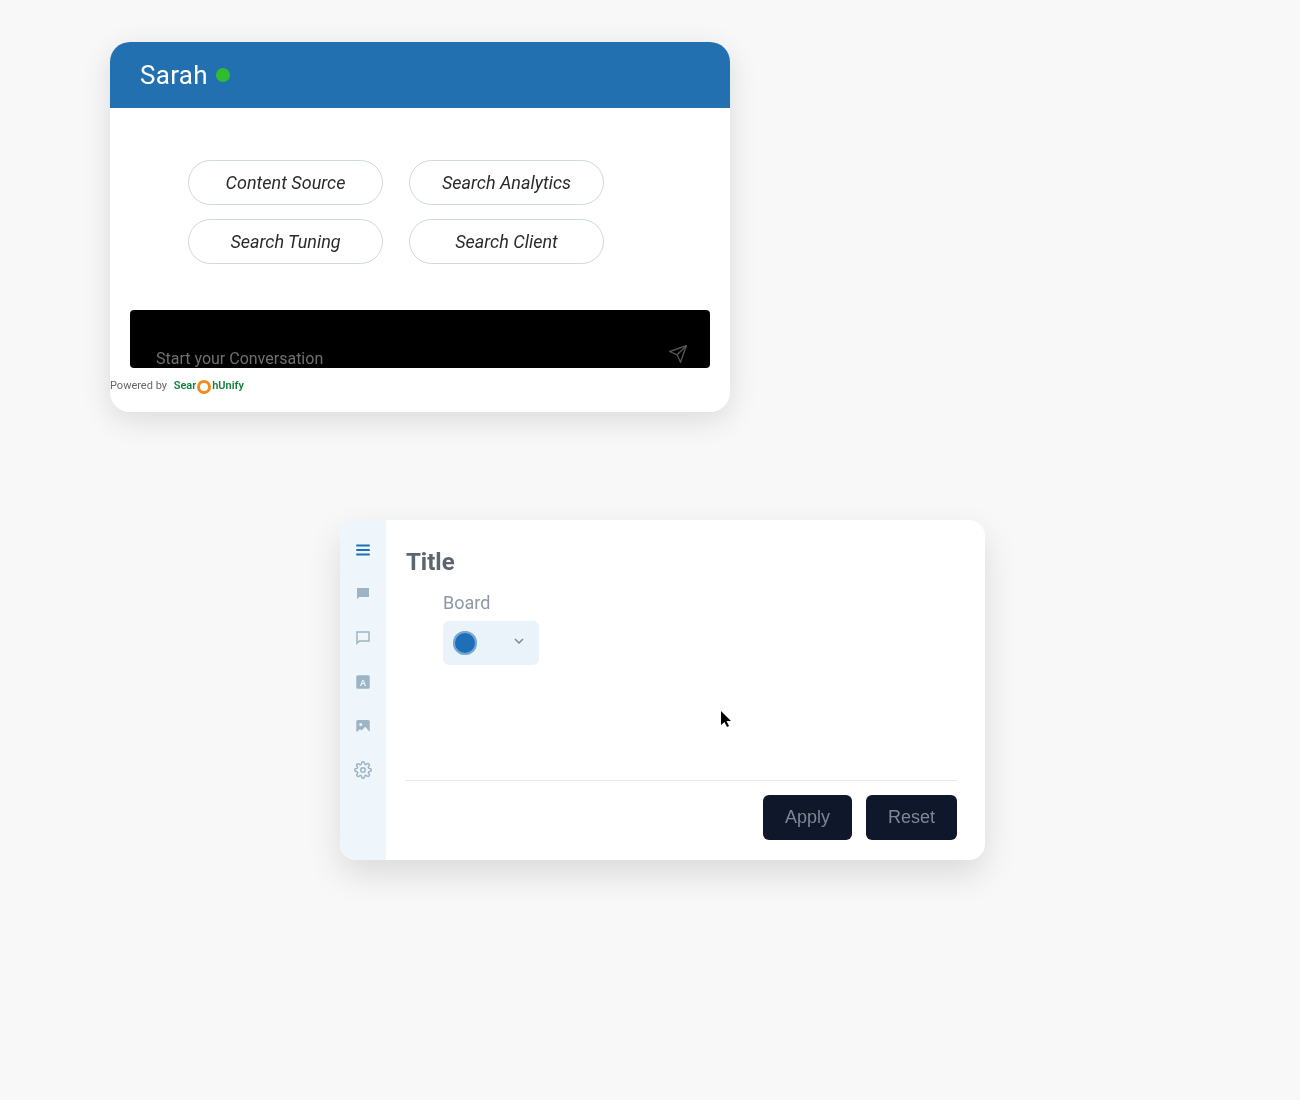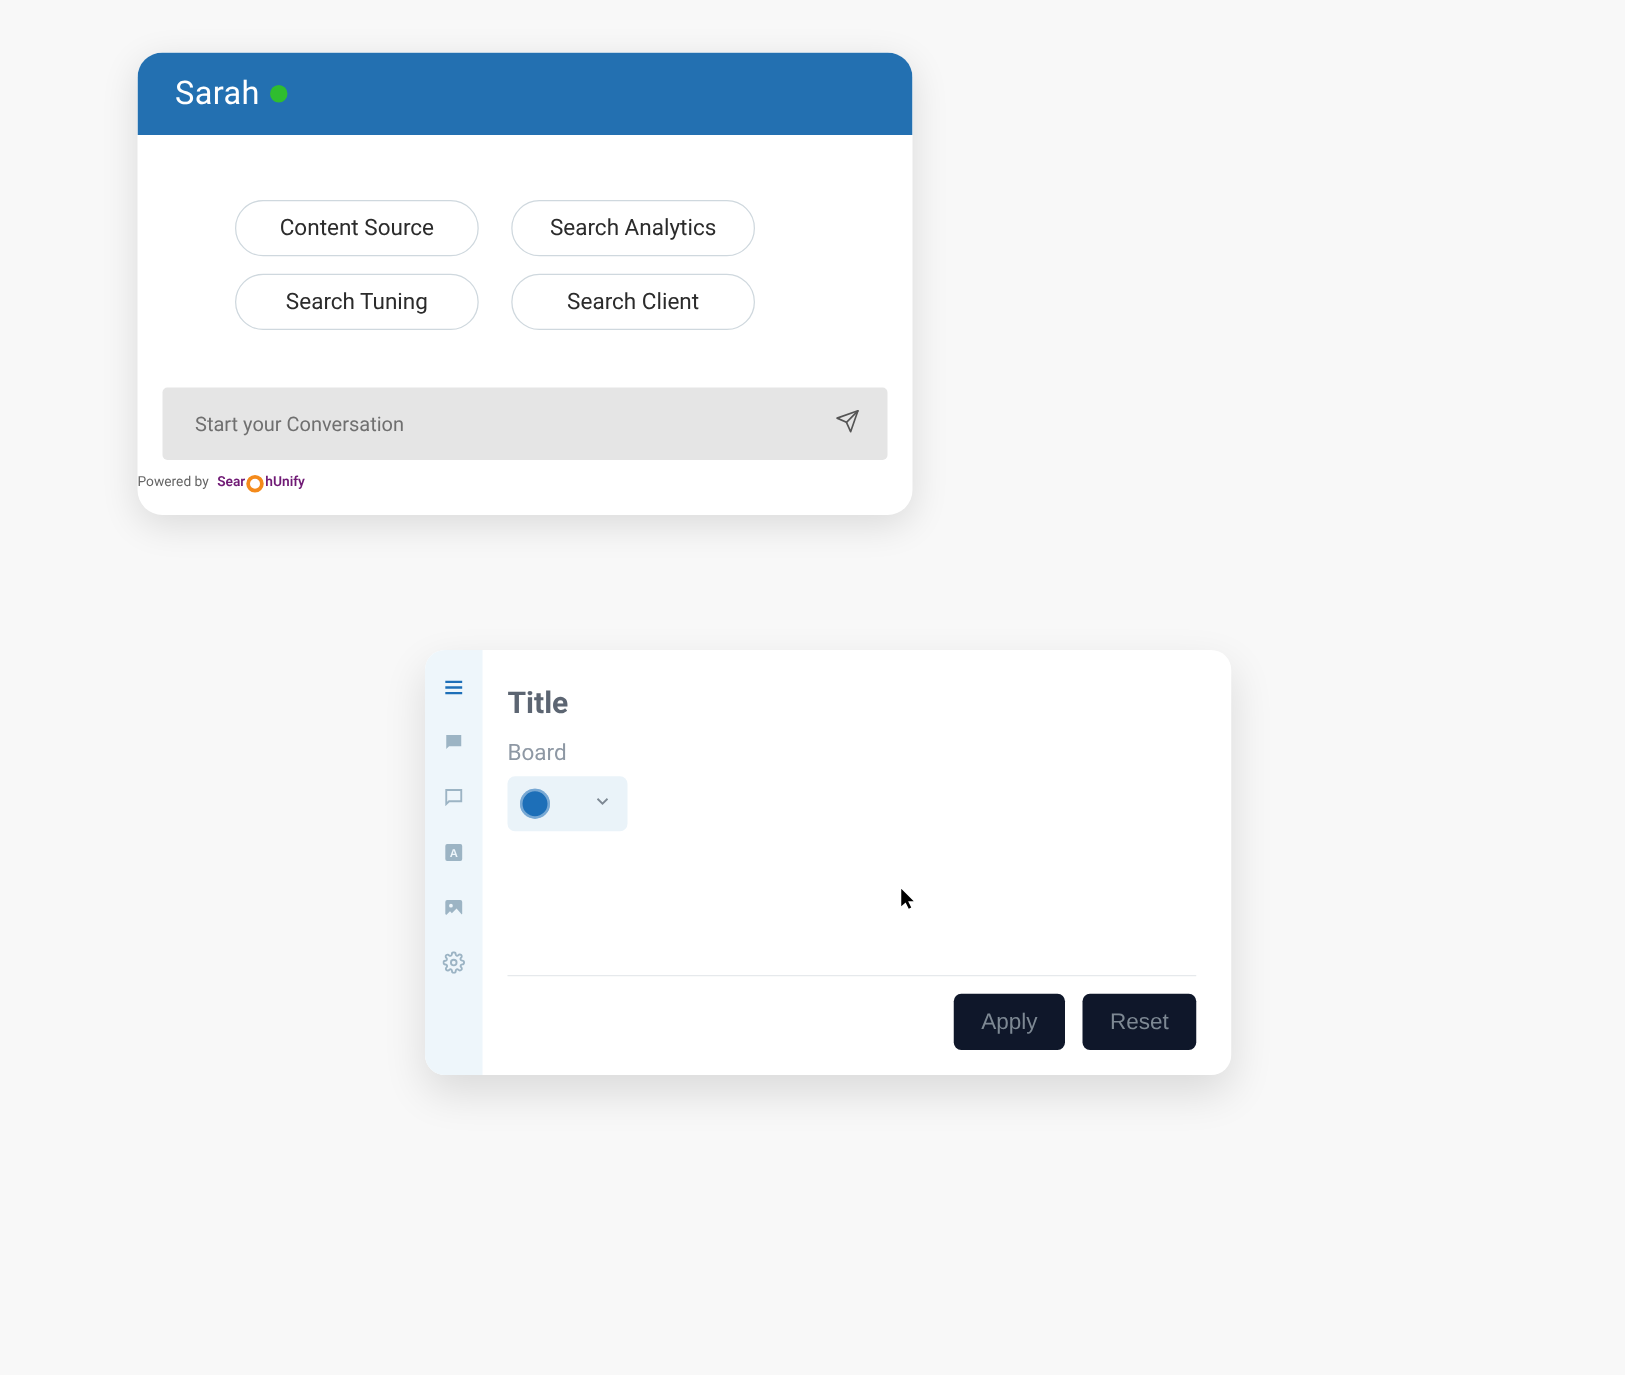--- a/index.html
+++ b/index.html
@@ -75,54 +75,55 @@
   }
   .bubble .line { display:block; }
   .bubble strong { font-weight:700; }
 
   .topics {
     margin-top: 28px;
     margin-left: 58px;
     display: grid;
     grid-template-columns: repeat(2, 195px);
     gap: 14px 26px;
+    font-style: italic;
   }
   .topic-pill {
     border: 1px solid #cfd8de;
     border-radius: 24px;
     padding: 11px 8px;
     font-size: 18px;
     color:#2b2b2b;
     background:#fff;
     cursor:pointer;
     display:flex; align-items:center; justify-content:center;
   }
 
   .input-row {
     margin: 36px 20px 6px 20px;
-    background:#e5e5e5;
+    background:#000000;
     border-radius:4px;
     height:58px;
-    display:flex; align-items:center; justify-content:space-between;
+    display:flex; align-items:flex-end; justify-content:space-between;
     padding: 0 22px 0 26px;
   }
   .input-row .placeholder {
     color:#6f6f6f;
     font-size:16px;
     flex:1;
   }
   .send-icon { color:#555; }
 
   .powered {
     text-align:left;
     padding: 4px 30px 20px 0;
     font-size:11px;
     color:#666;
   }
-  .su-logo { display:inline-flex; align-items:center; margin-left:4px; font-weight:600; color:#701a75; }
+  .su-logo { display:inline-flex; align-items:center; margin-left:4px; font-weight:600; color:#15803d; }
   .su-logo .o {
     display:inline-block; width:14px; height:14px; border:3px solid #f48a1b;
     border-radius:50%; margin: 0 1px; position:relative; top:2px;
   }
 
   
   .settings-card {
     position:absolute;
     left: 340px;
     top: 520px;
@@ -149,21 +150,21 @@
     padding: 28px 28px 20px 20px;
     display:flex; flex-direction:column;
     position:relative;
   }
   .settings-title {
     color:#5c6572;
     font-size:24px;
     font-weight:700;
     margin-bottom:16px;
   }
-  .picker-row { display:flex; gap:140px; }
+  .picker-row { display:flex; gap:140px;margin-left:37px; }
   .picker-block { }
   .picker-label { color:#8e98a4; font-size:18px; margin-bottom:8px; }
   .picker {
     background:#eaf3f9;
     width:96px; height:44px;
     border-radius:6px;
     display:flex; align-items:center; justify-content:space-between;
     padding: 0 12px 0 10px;
     cursor:pointer;
   }

